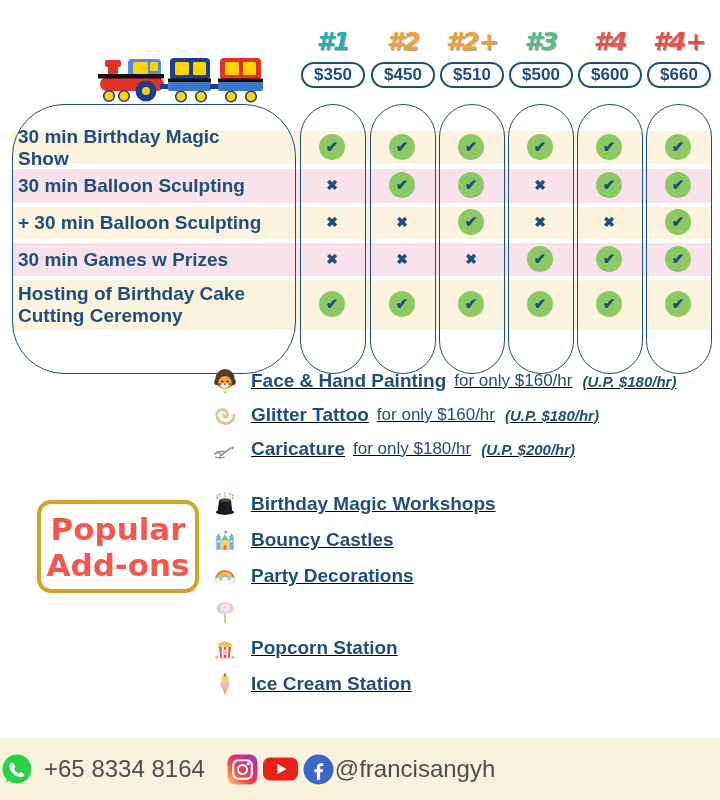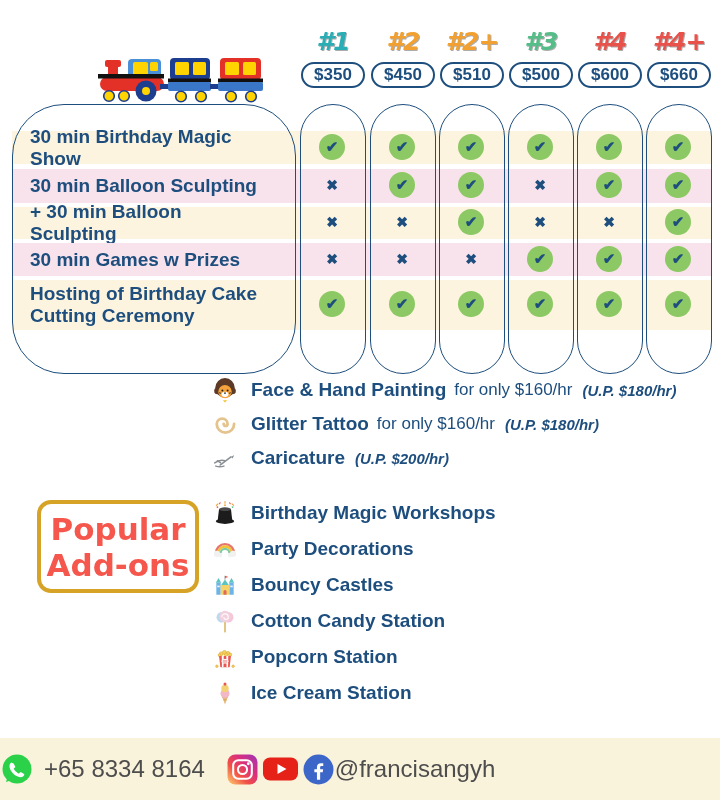--- a/index.html
+++ b/index.html
@@ -26,21 +26,21 @@
   
   .table-wrap { position:absolute; left:12px; top:104px; width:700px; height:270px; }
 
   .stripe { position:absolute; left:0; width:700px; display:flex; align-items:center; z-index:1; }
   .s0 { top:27px;  height:33px; background:var(--cream); }
   .s1 { top:65px;  height:34px; background:var(--pink);  }
   .s2 { top:103px; height:32px; background:var(--cream); }
   .s3 { top:139px; height:33px; background:var(--pink);  }
   .s4 { top:176px; height:50px; background:var(--cream); }
 
-  .feature-label { padding-left:18px; width:252px; color:var(--navy); font-weight:bold;
+  .feature-label { padding-left:6px; width:252px; color:var(--navy); font-weight:bold;
                    font-size:19px; line-height:22px; }
 
   .labels-box { position:absolute; left:0; top:0; width:284px; height:270px;
                 border:1.5px solid var(--navy); border-radius:52px; z-index:2; }
 
   .capsule { position:absolute; top:0; width:66px; height:270px; border:1.5px solid var(--navy);
              border-radius:33px; z-index:2; }
   .c0{left:288px} .c1{left:358px} .c2{left:427px} .c3{left:496px} .c4{left:565px} .c5{left:634px}
 
   .cell { position:absolute; left:18px; width:26px; height:26px; display:flex; align-items:center;
@@ -48,21 +48,21 @@
   .cr0{top:29px} .cr1{top:67px} .cr2{top:104px} .cr3{top:141px} .cr4{top:186px}
   .cell.check { background:var(--green); border-radius:50%; font-size:15px; font-weight:900; }
   .cell.cross { font-size:14px; font-weight:900; }
 
   
   .badge { position:absolute; left:37px; top:500px; width:162px; height:93px; background:#fff;
            border:4px solid #d7a326; border-radius:14px; display:flex; flex-direction:column;
            align-items:center; justify-content:center; color:#f5574c;
            font-family:"DejaVu Sans", sans-serif; font-weight:900; font-size:31px; line-height:36px; }
 
-  .addons { position:absolute; left:212px; top:373px; }
+  .addons { position:absolute; left:212px; top:364px;text-decoration:underline; }
   .addon-row { display:flex; align-items:center; height:34px; }
   .addon-row.tall { height:36px; }
   .addon-row.gap { margin-top:20px; }
   .addon-icon { width:26px; height:26px; margin-right:13px; flex:none; display:flex; }
   .addon-icon svg { width:100%; height:100%; }
   .addon-label { color:var(--navy); font-weight:bold; font-size:19px; white-space:nowrap; }
   .addon-price { color:var(--navy); font-size:17px; margin-left:8px; white-space:nowrap; }
   .addon-up { color:var(--navy); font-size:15px; font-style:italic; font-weight:bold; margin-left:10px; white-space:nowrap; }
 
   
@@ -245,56 +245,40 @@
           <g stroke="#8a8f94" fill="none" stroke-width="1.4" stroke-linecap="round">
             <path d="M2.5 16.5c3-2.2 6.5-3 9.5-2"></path>
             <path d="M7.5 18.5l10-7.5"></path>
             <path d="M3.5 19.5c2.5.8 5 .8 7.5 0"></path>
             <path d="M5 14.5l3 2"></path>
           </g>
           <path d="M17.5 11l3-1.8-1.4 3.2z" fill="#8a8f94"></path>
         </svg>
       </span>
       <span class="addon-label">Caricature</span>
+      <span class="addon-price">for only $180/hr</span>
       <span class="addon-up">(U.P. $200/hr)</span>
     </div>
 
     <div class="addon-row tall gap">
       <span class="addon-icon">
         <svg viewBox="0 0 24 24">
           <g stroke-width="1" stroke-linecap="round">
             <path d="M4 5l1.5-1.5M12 3v-1.5M20 5l-1.5-1.5" stroke="#f2a030"></path>
             <path d="M7 3.5l.5-1M16.8 3.5l-.5-1" stroke="#e8524a"></path>
           </g>
           <circle cx="5" cy="6.5" r="0.8" fill="#e8524a"></circle>
             <circle cx="19" cy="6.5" r="0.8" fill="#55bd88"></circle>
           <circle cx="12" cy="4.8" r="0.8" fill="#f2a030"></circle>
           <path d="M6.5 8.5h11l1.2 10h-13.4z" fill="#1c1c1c"></path>
           <ellipse cx="12" cy="8.5" rx="5.5" ry="1.7" fill="#4a4a4a"></ellipse>
           <ellipse cx="12" cy="19.5" rx="8.5" ry="2.6" fill="#1c1c1c"></ellipse>
         </svg>
       </span>
       <span class="addon-label">Birthday Magic Workshops</span>
-      <span class="addon-price"></span>
-      <span class="addon-up"></span>
-    </div>
-
-    <div class="addon-row tall">
-      <span class="addon-icon">
-        <svg viewBox="0 0 24 24">
-          <path d="M3.5 16a8.5 8.5 0 0 1 17 0" fill="none" stroke="#e8736b" stroke-width="2.1"></path>
-          <path d="M5.7 16a6.3 6.3 0 0 1 12.6 0" fill="none" stroke="#f2c12f" stroke-width="2.1"></path>
-          <path d="M7.9 16a4.1 4.1 0 0 1 8.2 0" fill="none" stroke="#7dc9a2" stroke-width="2.1"></path>
-          <circle cx="4.5" cy="16.5" r="2.8" fill="#f1f1f1"></circle>
-            <circle cx="7.5" cy="17.5" r="2" fill="#f1f1f1"></circle>
-          <circle cx="19.5" cy="16.5" r="2.8" fill="#f1f1f1"></circle>
-            <circle cx="16.5" cy="17.5" r="2" fill="#f1f1f1"></circle>
-        </svg>
-      </span>
-      <span class="addon-label">Party Decorations</span>
       <span class="addon-price"></span>
       <span class="addon-up"></span>
     </div>
 
     <div class="addon-row tall">
       <span class="addon-icon">
         <svg viewBox="0 0 24 24">
           <path d="M12 7V3.5" stroke="#9a9a9a" stroke-width="0.9"></path>
           <path d="M12 3.5l3.2 1-3.2 1z" fill="#e8524a"></path>
           <polygon points="3.5,10 6,5.5 8.5,10" fill="#59c4c0"></polygon>
@@ -309,28 +293,44 @@
         </svg>
       </span>
       <span class="addon-label">Bouncy Castles</span>
       <span class="addon-price"></span>
       <span class="addon-up"></span>
     </div>
 
     <div class="addon-row tall">
       <span class="addon-icon">
         <svg viewBox="0 0 24 24">
+          <path d="M3.5 16a8.5 8.5 0 0 1 17 0" fill="none" stroke="#e8736b" stroke-width="2.1"></path>
+          <path d="M5.7 16a6.3 6.3 0 0 1 12.6 0" fill="none" stroke="#f2c12f" stroke-width="2.1"></path>
+          <path d="M7.9 16a4.1 4.1 0 0 1 8.2 0" fill="none" stroke="#7dc9a2" stroke-width="2.1"></path>
+          <circle cx="4.5" cy="16.5" r="2.8" fill="#f1f1f1"></circle>
+            <circle cx="7.5" cy="17.5" r="2" fill="#f1f1f1"></circle>
+          <circle cx="19.5" cy="16.5" r="2.8" fill="#f1f1f1"></circle>
+            <circle cx="16.5" cy="17.5" r="2" fill="#f1f1f1"></circle>
+        </svg>
+      </span>
+      <span class="addon-label">Party Decorations</span>
+      <span class="addon-price"></span>
+      <span class="addon-up"></span>
+    </div>
+
+    <div class="addon-row tall">
+      <span class="addon-icon">
+        <svg viewBox="0 0 24 24">
           <rect x="11.3" y="13" width="1.4" height="9.5" fill="#d8b25c"></rect>
           <circle cx="9" cy="8.5" r="4.8" fill="#bcd9f0"></circle>
           <circle cx="15" cy="8.5" r="4.8" fill="#f6c6d8"></circle>
           <circle cx="12" cy="7.8" r="5.2" fill="#f2cfdd"></circle>
           <path d="M9 8.5a3 3 0 0 1 6 0a2 2 0 0 1-4 0" fill="none" stroke="#fff" stroke-width="1.1" opacity="0.9"></path>
         </svg>
       </span>
-      <span class="addon-label">Cotton Candy Station</span>
       <span class="addon-price"></span>
       <span class="addon-up"></span>
     </div>
 
     <div class="addon-row tall">
       <span class="addon-icon">
         <svg viewBox="0 0 24 24">
           <g fill="#f5d35c" stroke="#e0ae45" stroke-width="0.7">
             <circle cx="8.5" cy="9" r="1.7"></circle>
               <circle cx="11.5" cy="7.8" r="1.8"></circle>

